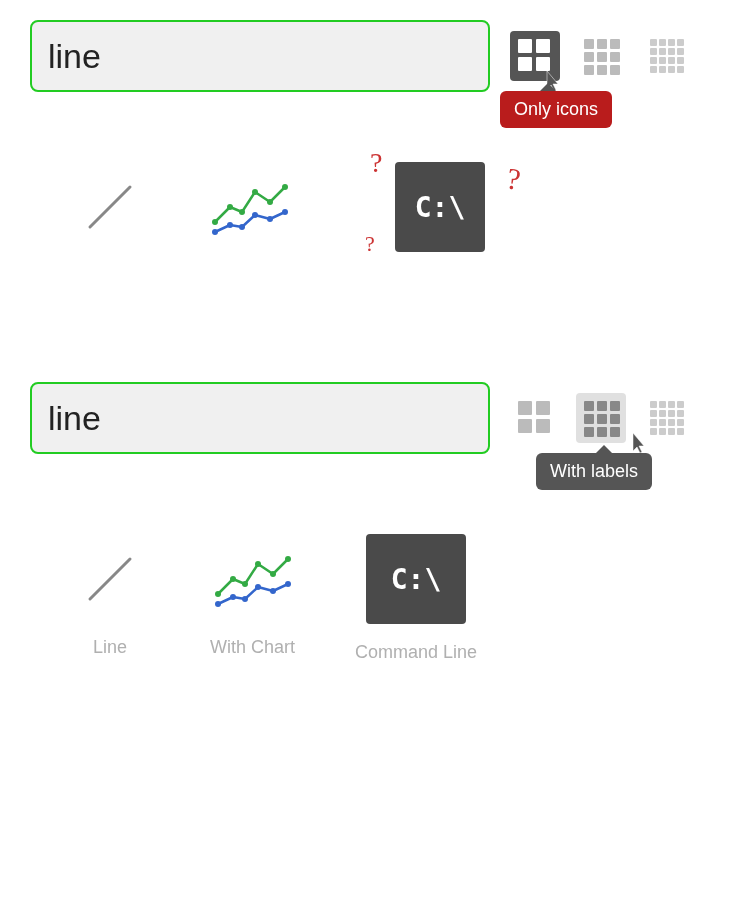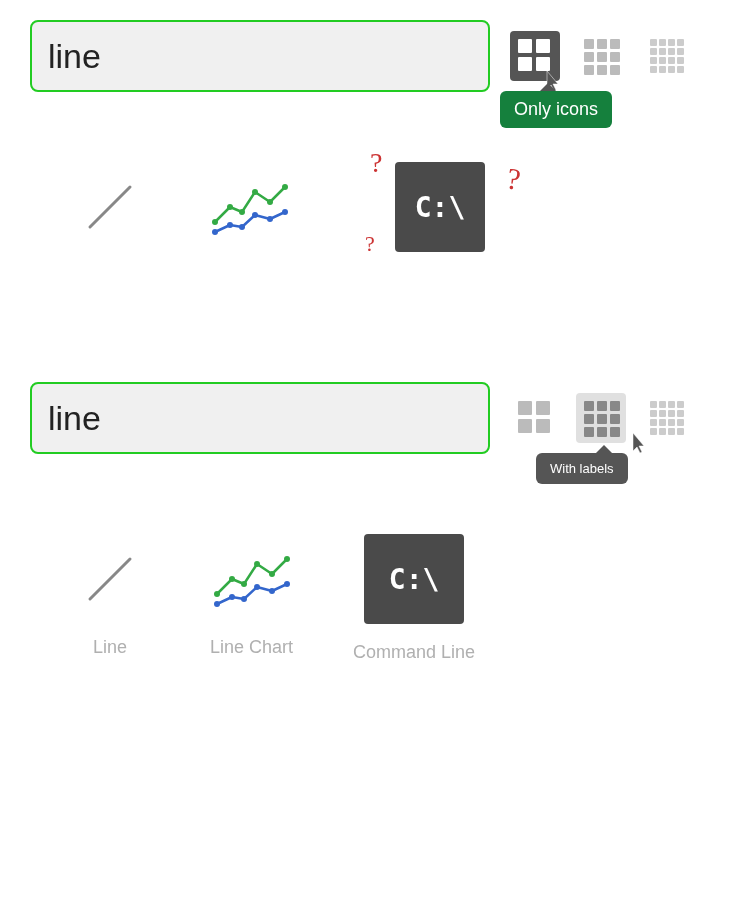--- a/index.html
+++ b/index.html
@@ -73,21 +73,21 @@
       background: #555;
     }
 
     .toggle-btn.active svg rect,
     .toggle-btn.active svg path {
       fill: white;
     }
 
     .tooltip {
       position: absolute;
-      background: #15803d;
+      background: #b91c1c;
       color: white;
       border-radius: 6px;
       padding: 8px 14px;
       font-size: 18px;
       white-space: nowrap;
       top: 60px;
       left: -10px;
       z-index: 10;
     }
 
@@ -182,21 +182,21 @@
     .section2 {
       padding: 20px 30px;
     }
 
     .tooltip2 {
       position: absolute;
       background: #555;
       color: white;
       border-radius: 6px;
       padding: 8px 14px;
-      font-size: 13px;
+      font-size: 18px;
       white-space: nowrap;
       top: 60px;
       left: -40px;
       z-index: 10;
     }
 
     .tooltip2::before {
       content: '';
       position: absolute;
       top: -8px;
@@ -436,21 +436,21 @@
         <circle cx="45" cy="15" r="3" fill="#33aa44"></circle>
         <circle cx="60" cy="25" r="3" fill="#33aa44"></circle>
         <circle cx="75" cy="10" r="3" fill="#33aa44"></circle>
         <circle cx="5" cy="55" r="3" fill="#3366cc"></circle>
         <circle cx="20" cy="48" r="3" fill="#3366cc"></circle>
         <circle cx="32" cy="50" r="3" fill="#3366cc"></circle>
         <circle cx="45" cy="38" r="3" fill="#3366cc"></circle>
         <circle cx="60" cy="42" r="3" fill="#3366cc"></circle>
         <circle cx="75" cy="35" r="3" fill="#3366cc"></circle>
       </svg>
-      <span class="icon-label-s2">Line Chart</span>
+      <span class="icon-label-s2">With Chart</span>
     </div>
 
     <div class="icon-item">
       <div class="cmd-icon" style="width:100px; height:90px; border-radius:4px;">
         <span class="cmd-text">C:\</span>
       </div>
       <span class="icon-label-s2 cmd-label-s2">Command Line</span>
     </div>
   </div>
 </div>

